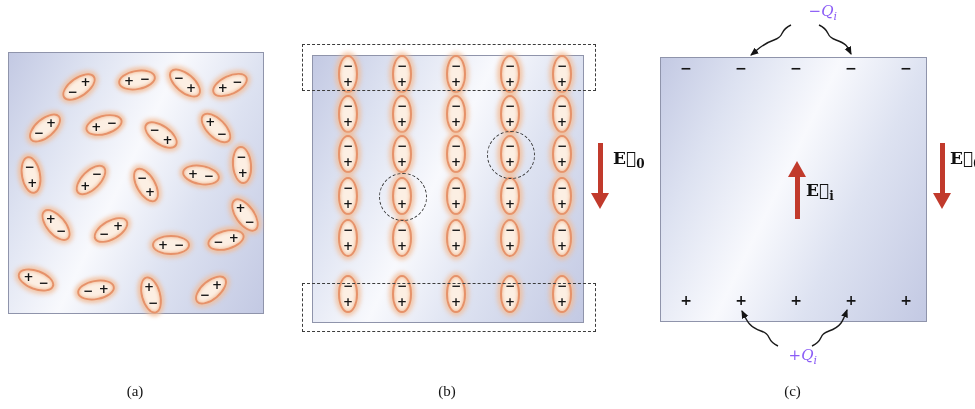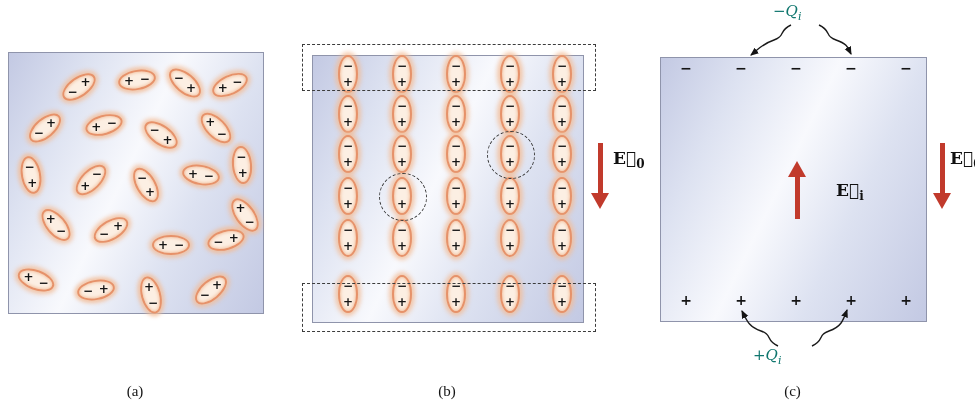--- a/index.html
+++ b/index.html
@@ -31,21 +31,21 @@
   .arrow-head-down{width:0;height:0;border-left:9px solid transparent;border-right:9px solid transparent;
     border-top:16px solid var(--arrow-red,#c13a2c);}
   .arrow-head-up{width:0;height:0;border-left:9px solid transparent;border-right:9px solid transparent;
     border-bottom:16px solid var(--arrow-red,#c13a2c);}
 
   .field-label{position:absolute;font-family:"DejaVu Serif","Liberation Serif",serif;font-weight:700;
     font-size:17px;color:#111;line-height:1.1;}
   .field-label sub{font-size:12px;font-weight:700;}
 
   .q-label{position:absolute;font-family:"DejaVu Serif","Liberation Serif",serif;font-style:italic;
-    font-size:15px;color:#0f766e;text-align:left;line-height:1.1;}
+    font-size:15px;color:#8b5cf6;text-align:right;line-height:1.1;}
   .q-label sub{font-size:11px;}
 
   .panel-label{position:absolute;font-size:15px;color:#141414;text-align:center;
     font-family:"Liberation Serif",serif;}
 
   .leaders{position:absolute;left:0;top:0;z-index:5;pointer-events:none;}
   .leader{fill:none;stroke:var(--leader-color,#1a1a1a);stroke-width:1.4;}
 </style>
 </head>
 <body>
@@ -340,21 +340,21 @@
       <span class="c-sign" style="left: 190px; top: 10px;">−</span>
       <span class="c-sign" style="left: 190px; top: 242px;">+</span>
       <span class="c-sign" style="left: 245px; top: 10px;">−</span>
       <span class="c-sign" style="left: 245px; top: 242px;">+</span>
     </div>
 
   <div class="efield-arrow" style="left:787px;top:161px;">
     <div class="arrow-head-up"></div>
     <div class="arrow-shaft short"></div>
   </div>
-  <div class="field-label" style="left:836px;top:181px;">
+  <div class="field-label" style="left:806px;top:181px;">
     <span>E⃗</span><sub>i</sub>
   </div>
 
   <div class="efield-arrow" style="left:932px;top:143px;">
     <div class="arrow-shaft"></div>
     <div class="arrow-head-down"></div>
   </div>
   <div class="field-label" style="left:950px;top:149px;">
     <span>E⃗</span><sub>0</sub>
   </div>

